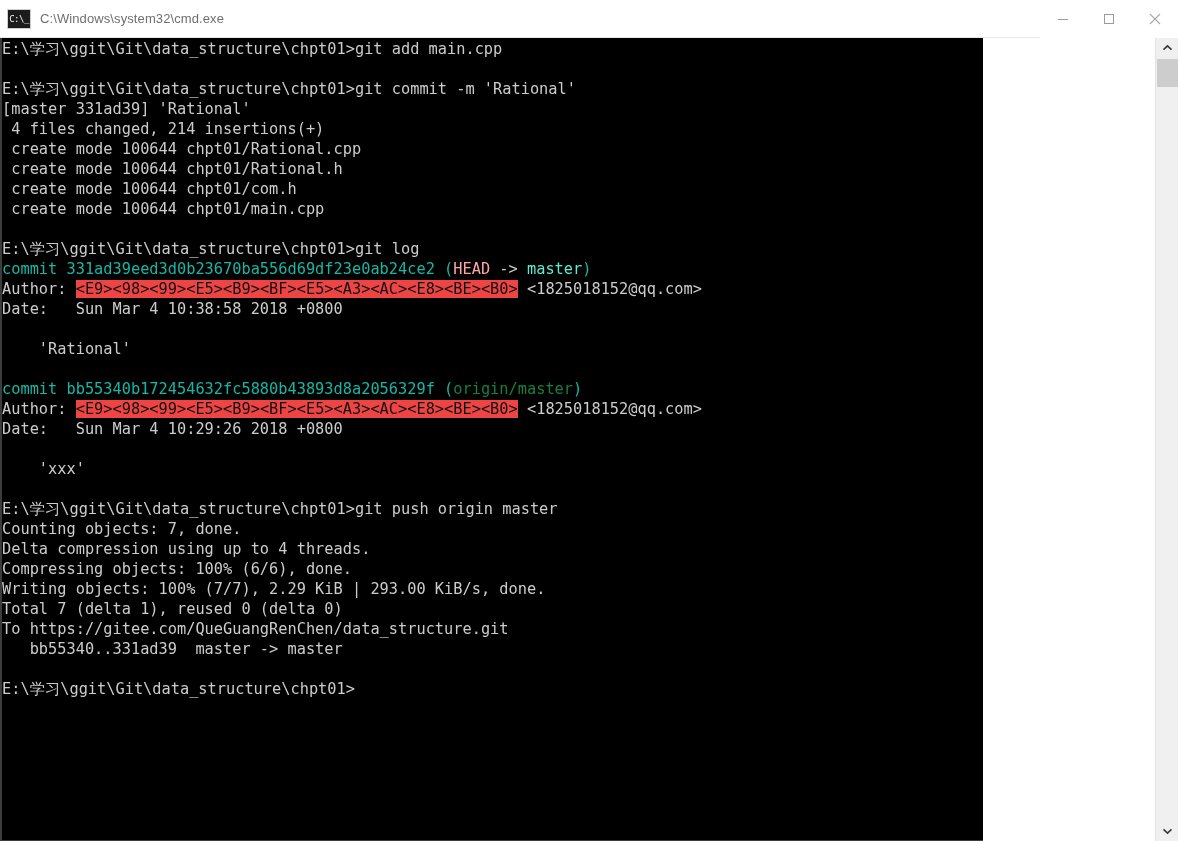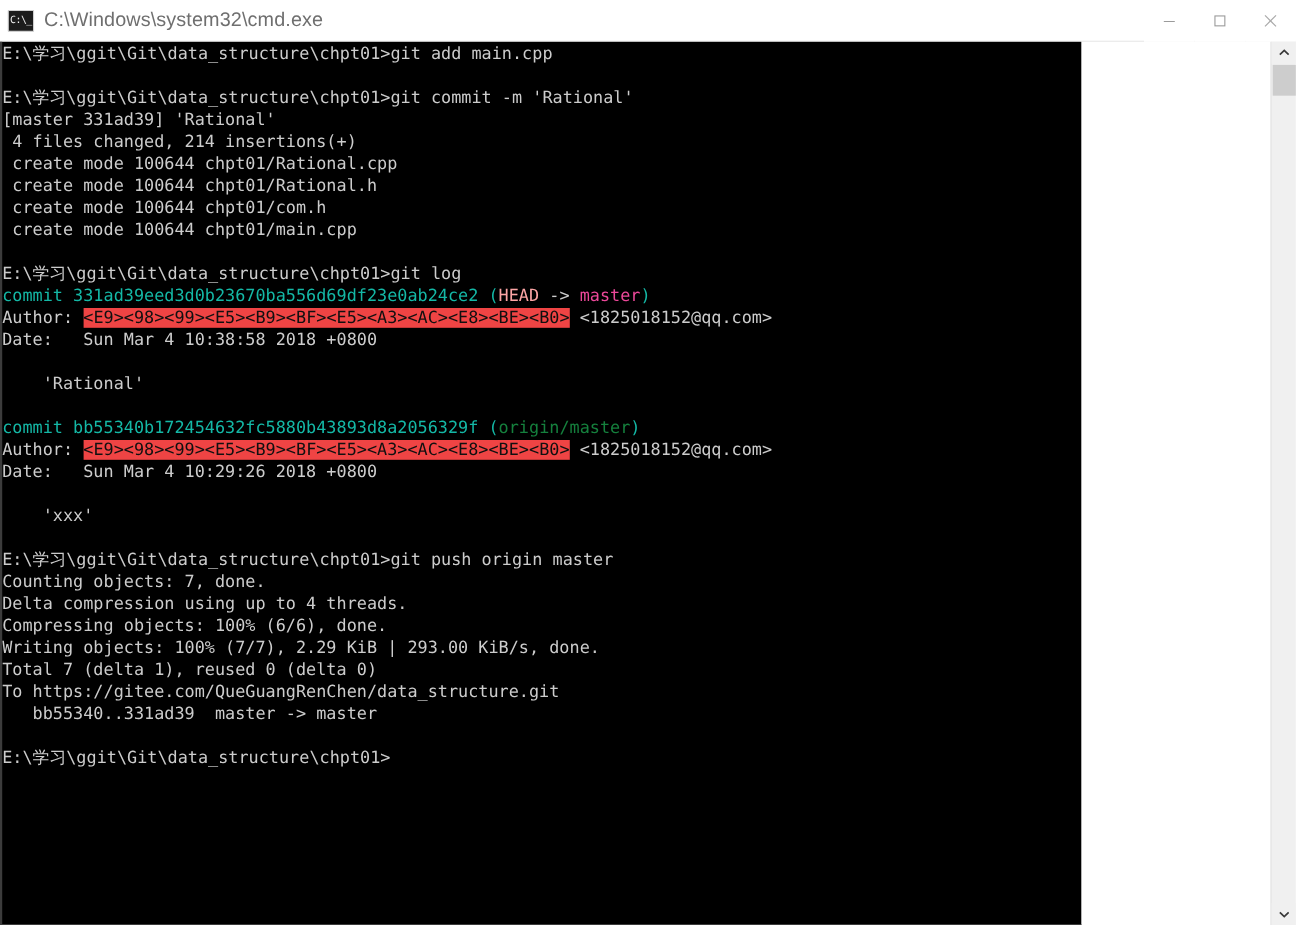--- a/index.html
+++ b/index.html
@@ -52,21 +52,21 @@
   #app-icon .glyph {
     color: #f0f0f0;
     font-family: "DejaVu Sans Mono", monospace;
     font-size: 9px;
     line-height: 9px;
     letter-spacing: -0.5px;
     transform: translateY(1px);
   }
   #title-text {
     font-family: "Liberation Sans", sans-serif;
-    font-size: 18px;
+    font-size: 13px;
     color: #6f6f6f;
     letter-spacing: 0.1px;
     white-space: nowrap;
   }
   #winctrls {
     margin-left: auto;
     display: flex;
     height: 38px;
   }
   .winbtn {
@@ -103,21 +103,21 @@
     color: #c8c8c8;
     white-space: pre;
     letter-spacing: 0px;
   }
   .line { height: 20px; }
   .blank { height: 20px; }
 
   
   .c-white   { color: #cccccc; }
   .c-yellow  { color: #14b8a6; }
-  .c-green   { color: #ec4899; }
+  .c-green   { color: #5eead4; }
   .c-cyan    { color: #fca5a5; }
   .c-red     { color: #15803d; }
   .c-inv     { background: #ef4444; color: #101010; }
 
   
   #scrollbar {
     position: absolute;
     right: 0;
     top: 38px;
     width: 23px;

